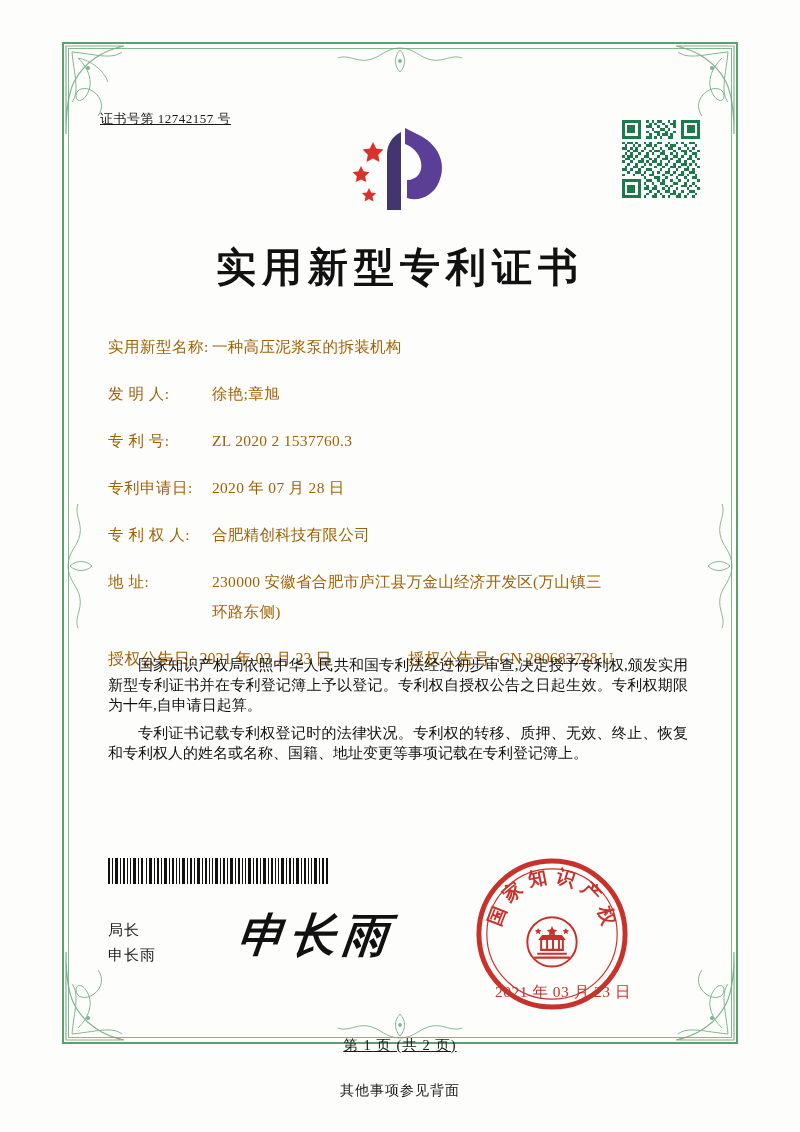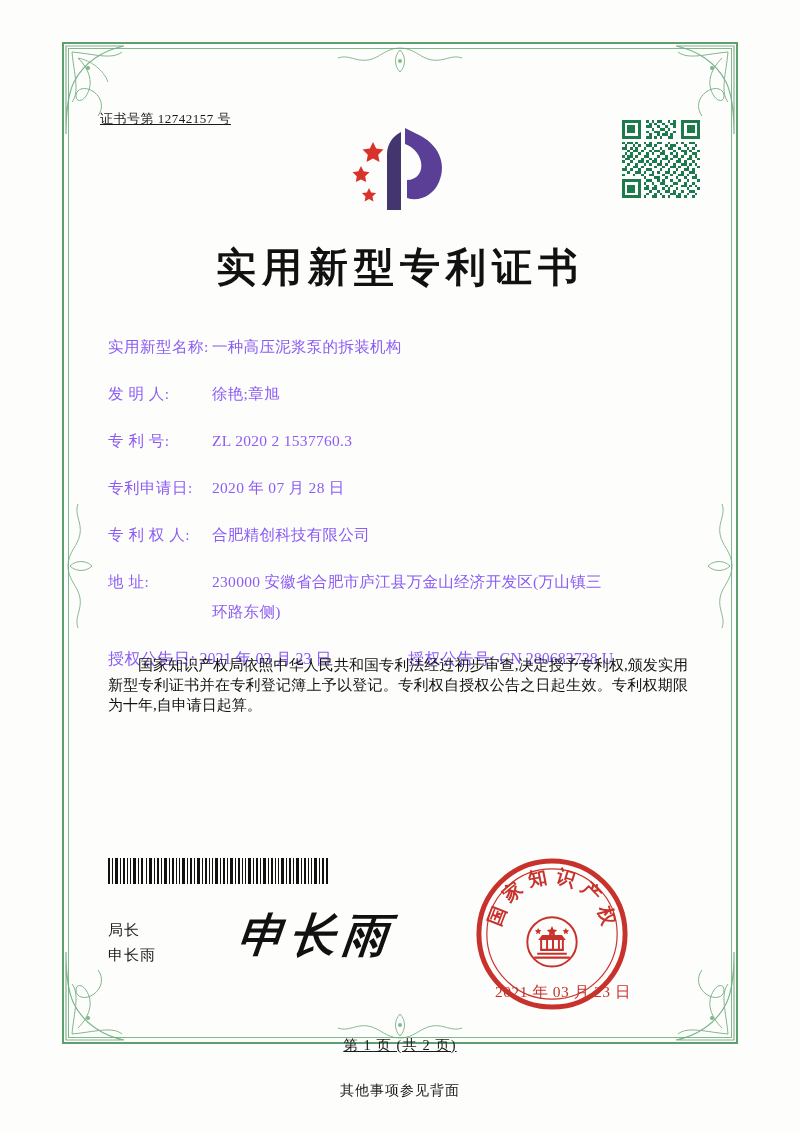--- a/index.html
+++ b/index.html
@@ -108,21 +108,21 @@
     color: #111;
   }
 
   .fields {
     position: absolute;
     left: 108px;
     top: 332px;
     width: 590px;
     font-size: 15.5px;
     line-height: 30px;
-    color: #8b5cf6;
+    color: #a16207;
   }
   .field-row {
     display: flex;
     align-items: flex-start;
     margin-bottom: 17px;
   }
   .field-label {
     width: 104px;
     flex: 0 0 104px;
     letter-spacing: 0.5px;
@@ -568,20 +568,21 @@
       </div>
       <div class="pub-right">
         <span class="lbl">授权公告号:</span>
         <span>CN 280683738 U</span>
       </div>
     </div>
   </div>
 
   <div class="paragraphs">
     <p>国家知识产权局依照中华人民共和国专利法经过初步审查,决定授予专利权,颁发实用新型专利证书并在专利登记簿上予以登记。专利权自授权公告之日起生效。专利权期限为十年,自申请日起算。</p>
+    <p>专利证书记载专利权登记时的法律状况。专利权的转移、质押、无效、终止、恢复和专利权人的姓名或名称、国籍、地址变更等事项记载在专利登记簿上。</p>
   </div>
 
   <svg class="barcode" viewBox="0 0 220 26" shape-rendering="crispEdges">
     <g fill="#111">
       <rect x="0" y="0" width="2" height="26"></rect>
         <rect x="4" y="0" width="1" height="26"></rect>
       <rect x="7" y="0" width="3" height="26"></rect>
         <rect x="12" y="0" width="1" height="26"></rect>
       <rect x="15" y="0" width="2" height="26"></rect>
         <rect x="19" y="0" width="1" height="26"></rect>

